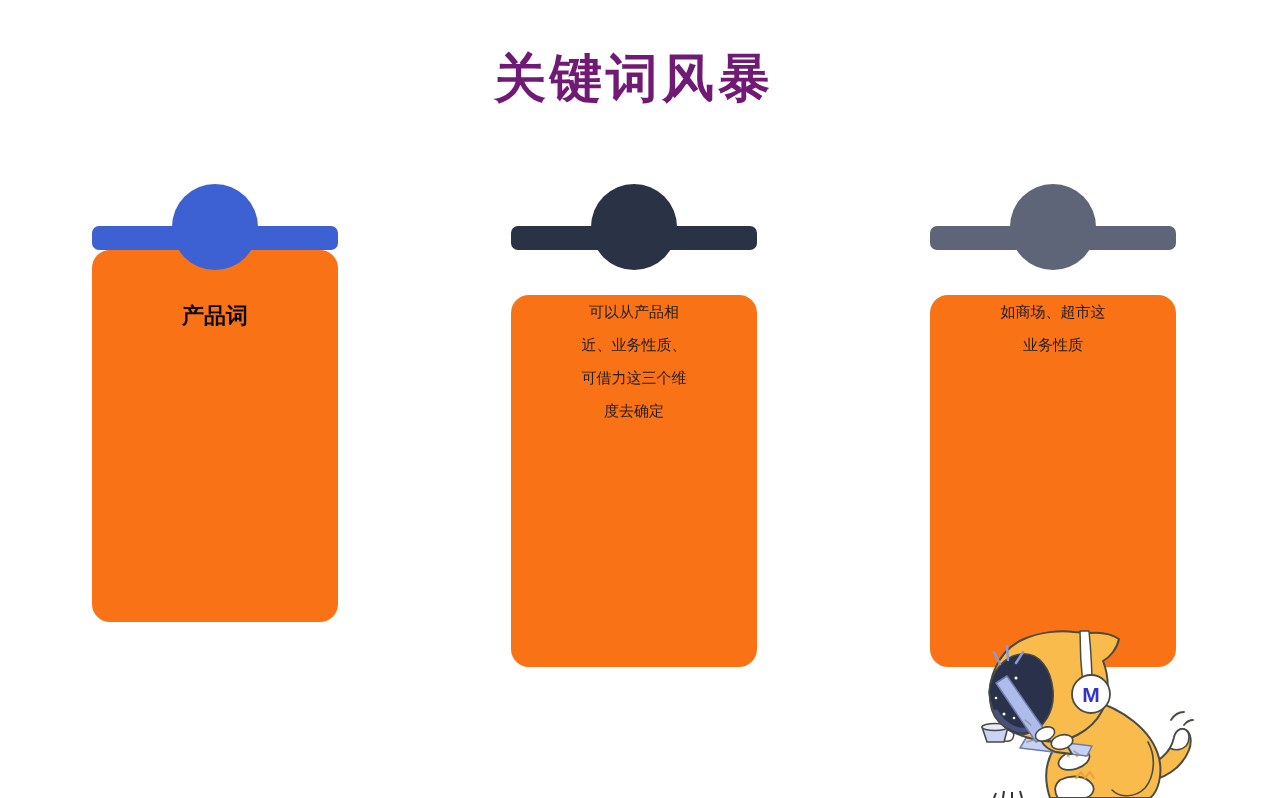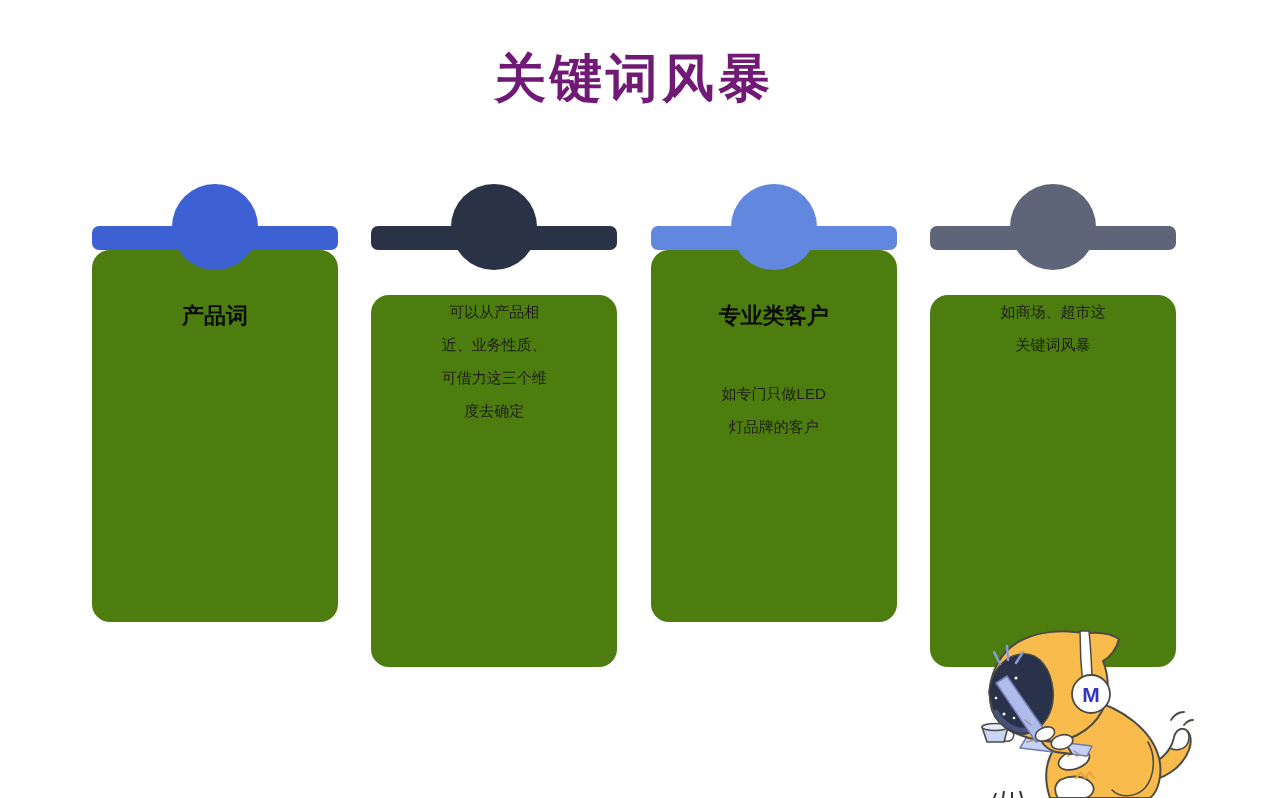--- a/index.html
+++ b/index.html
@@ -10,21 +10,21 @@
   .main-title{
     position:absolute;top:8px;left:0;right:0;text-align:center;
     font-size:52px;line-height:70px;font-weight:900;letter-spacing:4px;color:#701a75;
   }
   .cards-row{
     position:absolute;top:250px;left:92px;width:1084px;
     display:flex;justify-content:space-between;
   }
   .card{position:relative;width:246px;height:372px;}
   .card-body{
-    width:100%;height:100%;background:#4d7c0f;border-radius:18px;
+    width:100%;height:100%;background:#f97316;border-radius:18px;
     box-sizing:border-box;
   }
   .card-bar{
     position:absolute;top:-24px;left:0;width:100%;height:24px;border-radius:7px;
   }
   .card-knob{
     position:absolute;top:-66px;left:50%;transform:translateX(-50%);
     width:86px;height:86px;border-radius:50%;
   }
   .card-title{
@@ -61,36 +61,27 @@
       <div class="card-bar" style="background: rgb(42, 50, 69);"></div>
       <div class="card-knob" style="background: rgb(42, 50, 69);"></div>
       <div class="card-body">
         <div class="card-text">可以从产品相
 近、业务性质、
 可借力这三个维
 度去确定</div>
       </div>
     </div>
 
-    <div class="card">
-      <div class="card-bar" style="background: rgb(98, 135, 222);"></div>
-      <div class="card-knob" style="background: rgb(98, 135, 222);"></div>
-      <div class="card-body">
-        <div class="card-title">专业类客户</div>
-        <div class="card-text">如专门只做LED
-灯品牌的客户</div>
-      </div>
-    </div>
 
     <div class="card">
       <div class="card-bar" style="background: rgb(94, 101, 120);"></div>
       <div class="card-knob" style="background: rgb(94, 101, 120);"></div>
       <div class="card-body">
         <div class="card-text">如商场、超市这
-关键词风暴</div>
+业务性质</div>
       </div>
     </div>
 
   </div>
 
   <div class="mascot">
     <svg width="266" height="168" viewBox="0 0 266 168">
       <g stroke="#4B4B45" stroke-width="2" stroke-linejoin="round" stroke-linecap="round">
 
         <path d="M190,152 C212,150 230,138 237,120 C240,112 239,103 234,100 C229,97 223,101 222,108 C219,122 206,134 188,138 Z" fill="#F8BB4C"></path>

